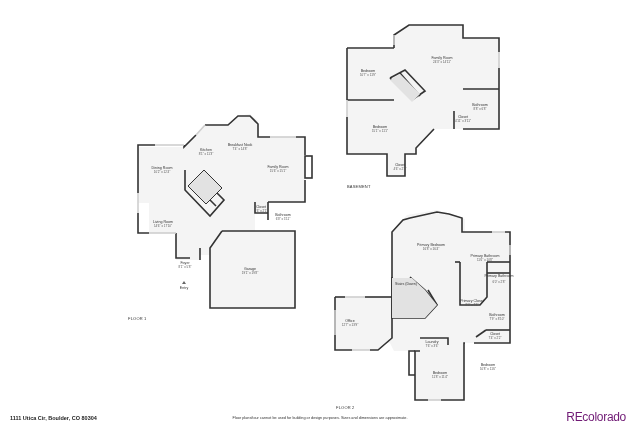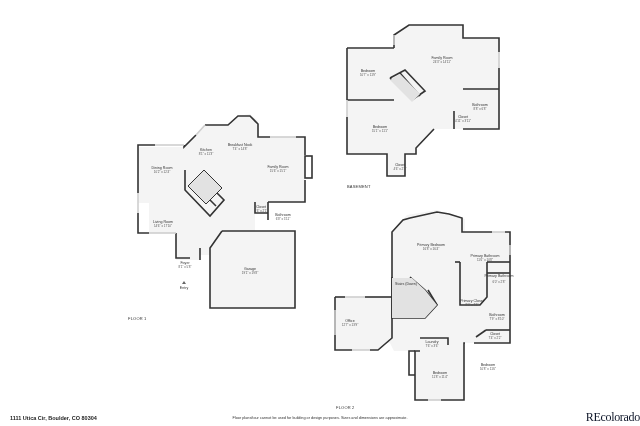--- a/index.html
+++ b/index.html
@@ -3,21 +3,21 @@
 <meta charset="utf-8">
 <style>
   html, body { margin:0; padding:0; background:#ffffff; }
   body { width:640px; height:426px; position:relative; overflow:hidden; font-family:"Liberation Sans", sans-serif; }
   .plan { position:absolute; left:0; top:0; width:640px; height:426px; }
   .rm { font-family:"Liberation Sans", sans-serif; font-size:3.6px; fill:#333; text-anchor:middle; }
   .dim { font-family:"Liberation Sans", sans-serif; font-size:3px; fill:#555; text-anchor:middle; }
   .floor-label { position:absolute; font-size:4px; color:#333; letter-spacing:0.2px; }
   .footer-addr { position:absolute; left:10px; top:415px; font-size:5.5px; color:#222; font-weight:bold; }
   .footer-disc { position:absolute; left:0; width:640px; top:416px; text-align:center; font-size:3.8px; color:#333; }
-  .brand { position:absolute; right:0; top:410px; font-size:12px; color:#0f172a; letter-spacing:-0.3px;font-family:Liberation Serif, serif; }
+  .brand { position:absolute; right:14px; top:410px; font-size:12px; color:#701a75; letter-spacing:-0.3px; }
 </style>
 </head>
 <body>
 
 <svg class="plan" viewBox="0 0 640 426" xmlns="http://www.w3.org/2000/svg">
 
   <g>
 
     <polygon fill="#f4f4f4" stroke="none" points="185,147 196,135 205,125 228,124 238,116 250,114 258,121 258,137 305,137 305,202 268,202 268,213 255,213 255,231 224,231 210,245 210,255 200,255 200,260 176,260 176,233 149,233 149,203 138,203 138,147"></polygon>
 

